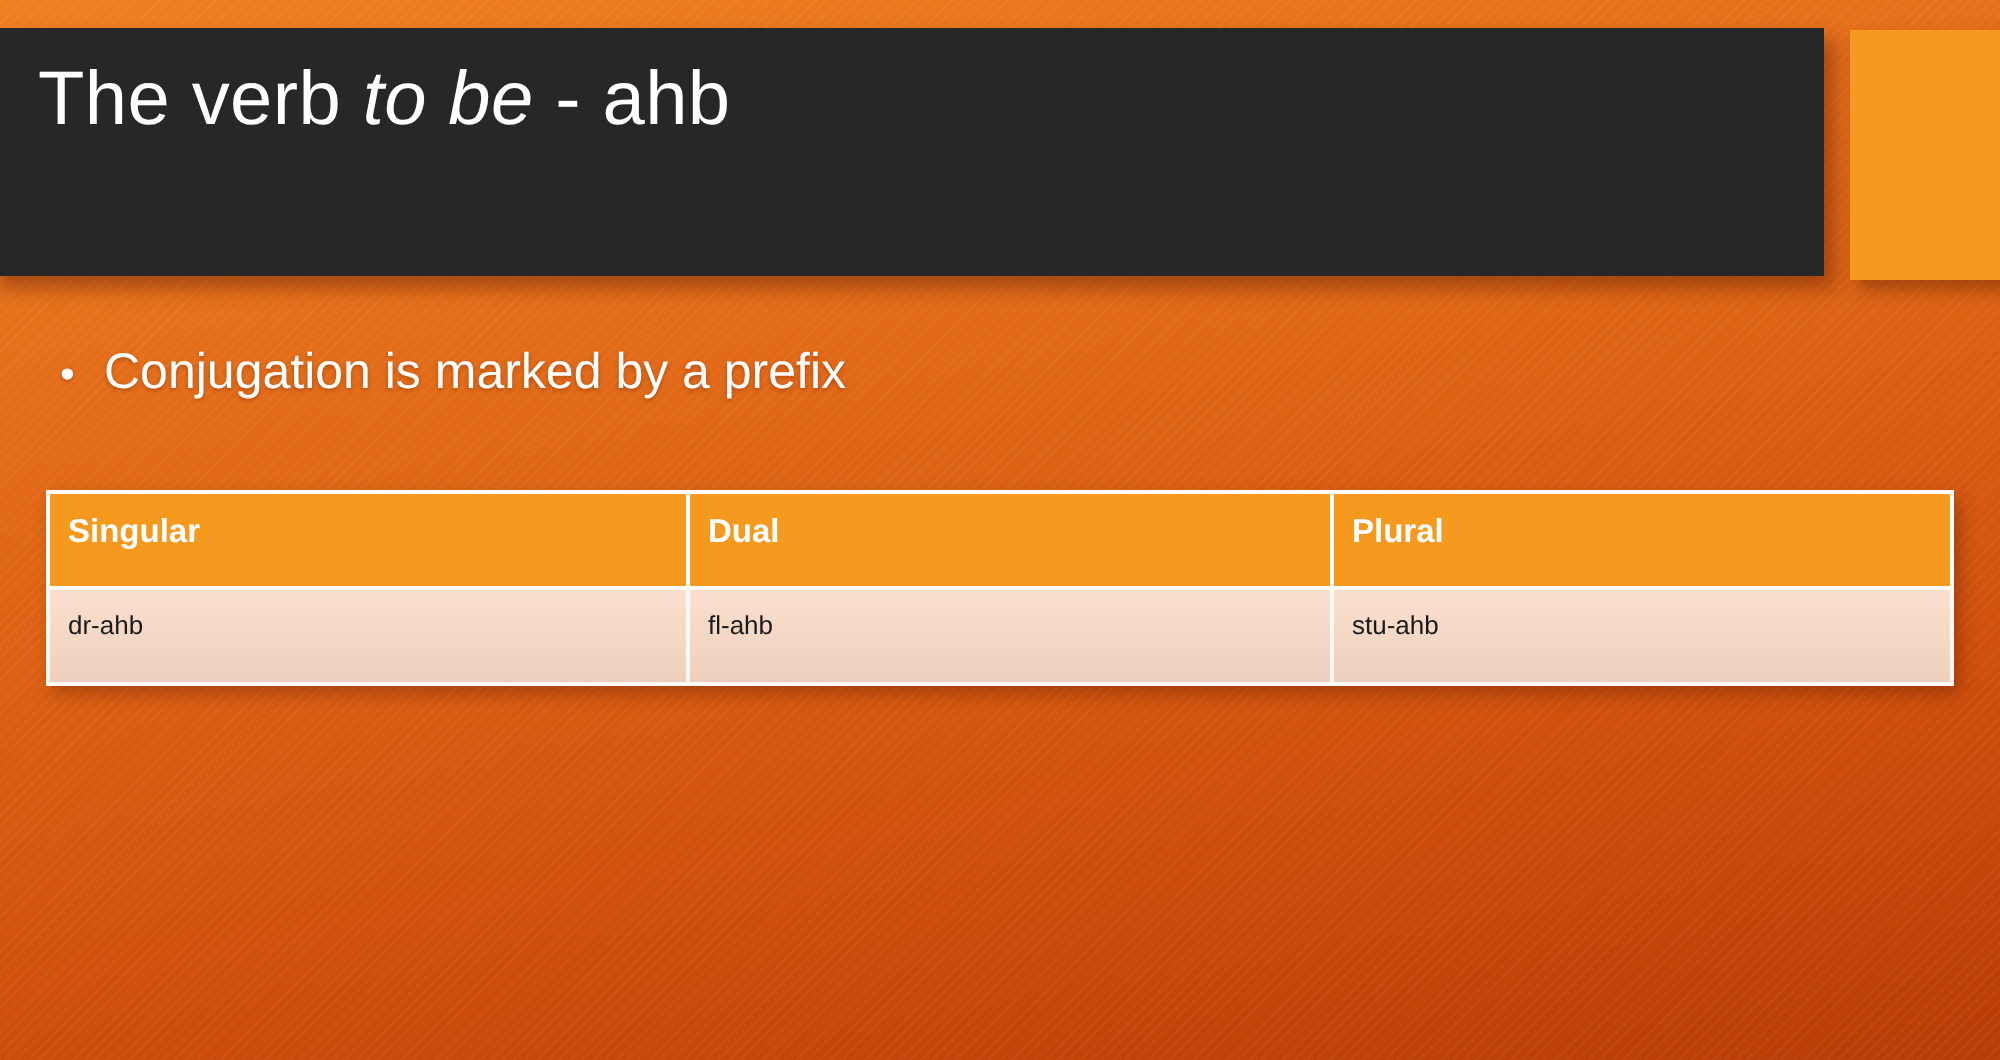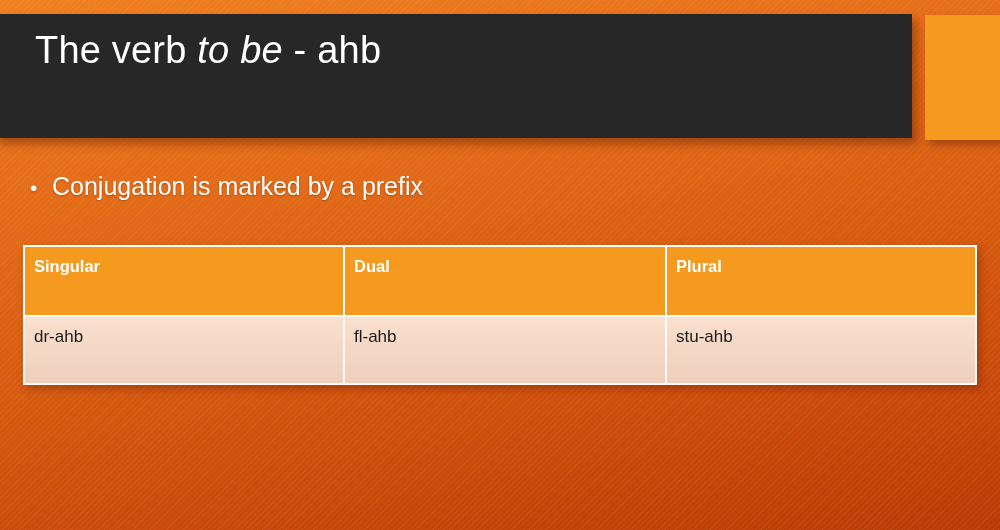--- a/index.html
+++ b/index.html
@@ -45,21 +45,21 @@
     position: absolute;
     left: -6px;
     top: 14px;
     width: 918px;
     height: 124px;
     background: #272727;
     box-shadow: 5px 6px 9px rgba(80, 20, 0, 0.42);
   }
   #title-text {
     position: absolute;
-    left: 41px;
+    left: 25px;
     top: 16px;
     font-size: 38px;
     line-height: 1.1;
     color: #ffffff;
     white-space: nowrap;
     letter-spacing: 0.2px;
   }
   #title-text .it {
     font-style: italic;
   }
@@ -113,35 +113,35 @@
   #conj-table col.c3 { width: 310px; }
 
   #conj-table th {
     background: #f59a1e;
     color: #ffffff;
     font-size: 16.5px;
     font-weight: bold;
     text-align: left;
     vertical-align: top;
     padding: 10px 0 16px 9px;
-    height: 72px;
+    height: 50px;
     box-sizing: border-box;
     border-right: 2px solid #ffffff;
     border-bottom: 2px solid #ffffff;
     border-top: 2px solid #ffffff;
   }
   #conj-table th:first-child { border-left: 2px solid #ffffff; }
 
   #conj-table td {
-    font-size: 17px;
+    font-size: 13px;
     color: #1a1a1a;
     text-align: left;
     vertical-align: top;
     padding: 10px 5px 0 9px;
-    height: 68px;
+    height: 48px;
     box-sizing: border-box;
     border-right: 2px solid rgba(255,255,255,0.85);
     border-bottom: 2px solid rgba(255,255,255,0.85);
   }
   #conj-table td:first-child { border-left: 2px solid rgba(255,255,255,0.85); }
 
   #conj-table tr.row-0 td { background: linear-gradient(180deg, #fae0ce 0%, #eecfbd 100%); }
   #conj-table tr.row-1 td { background: linear-gradient(180deg, #e8e1db 0%, #d3cdc9 100%); }
   #conj-table tr.row-2 td { background: linear-gradient(180deg, #d3bcad 0%, #c4ac9f 100%); }
 </style>

